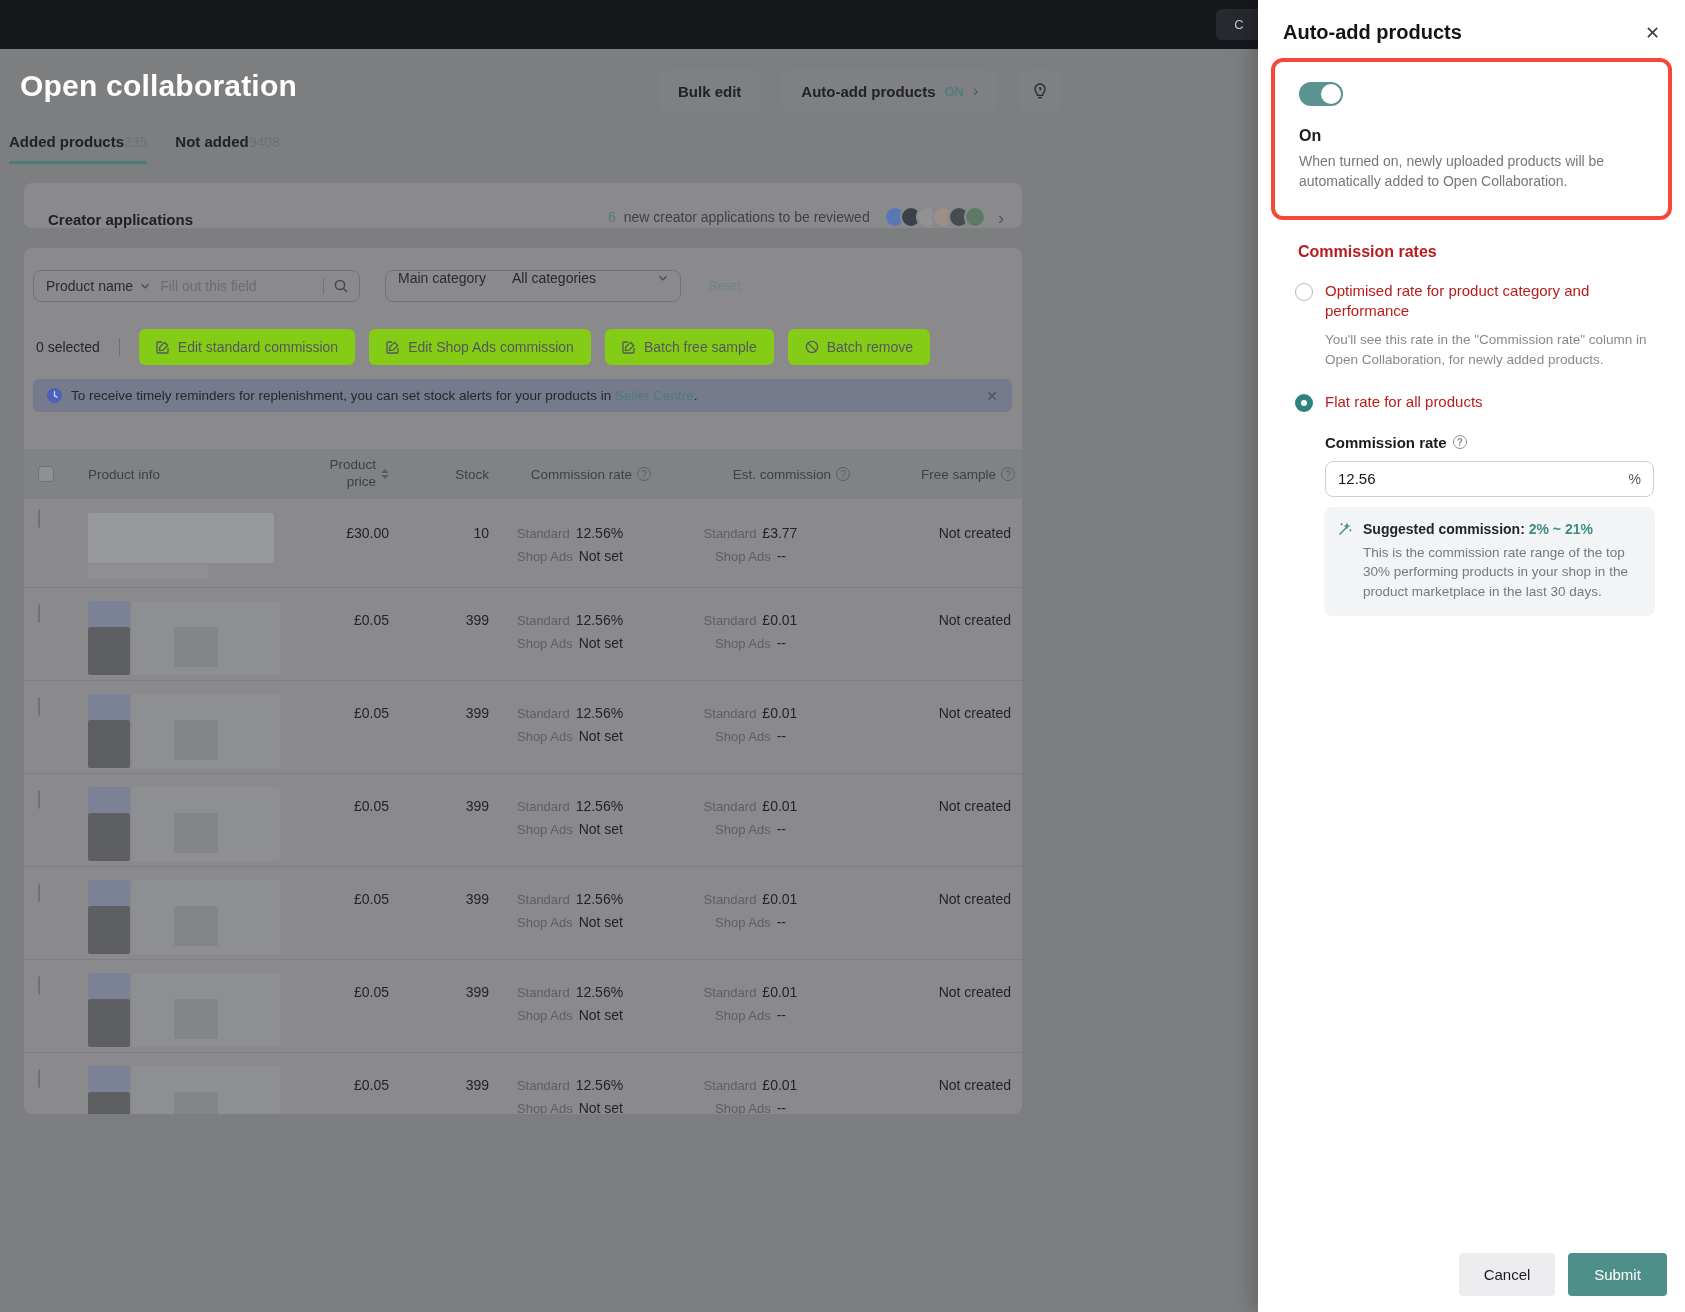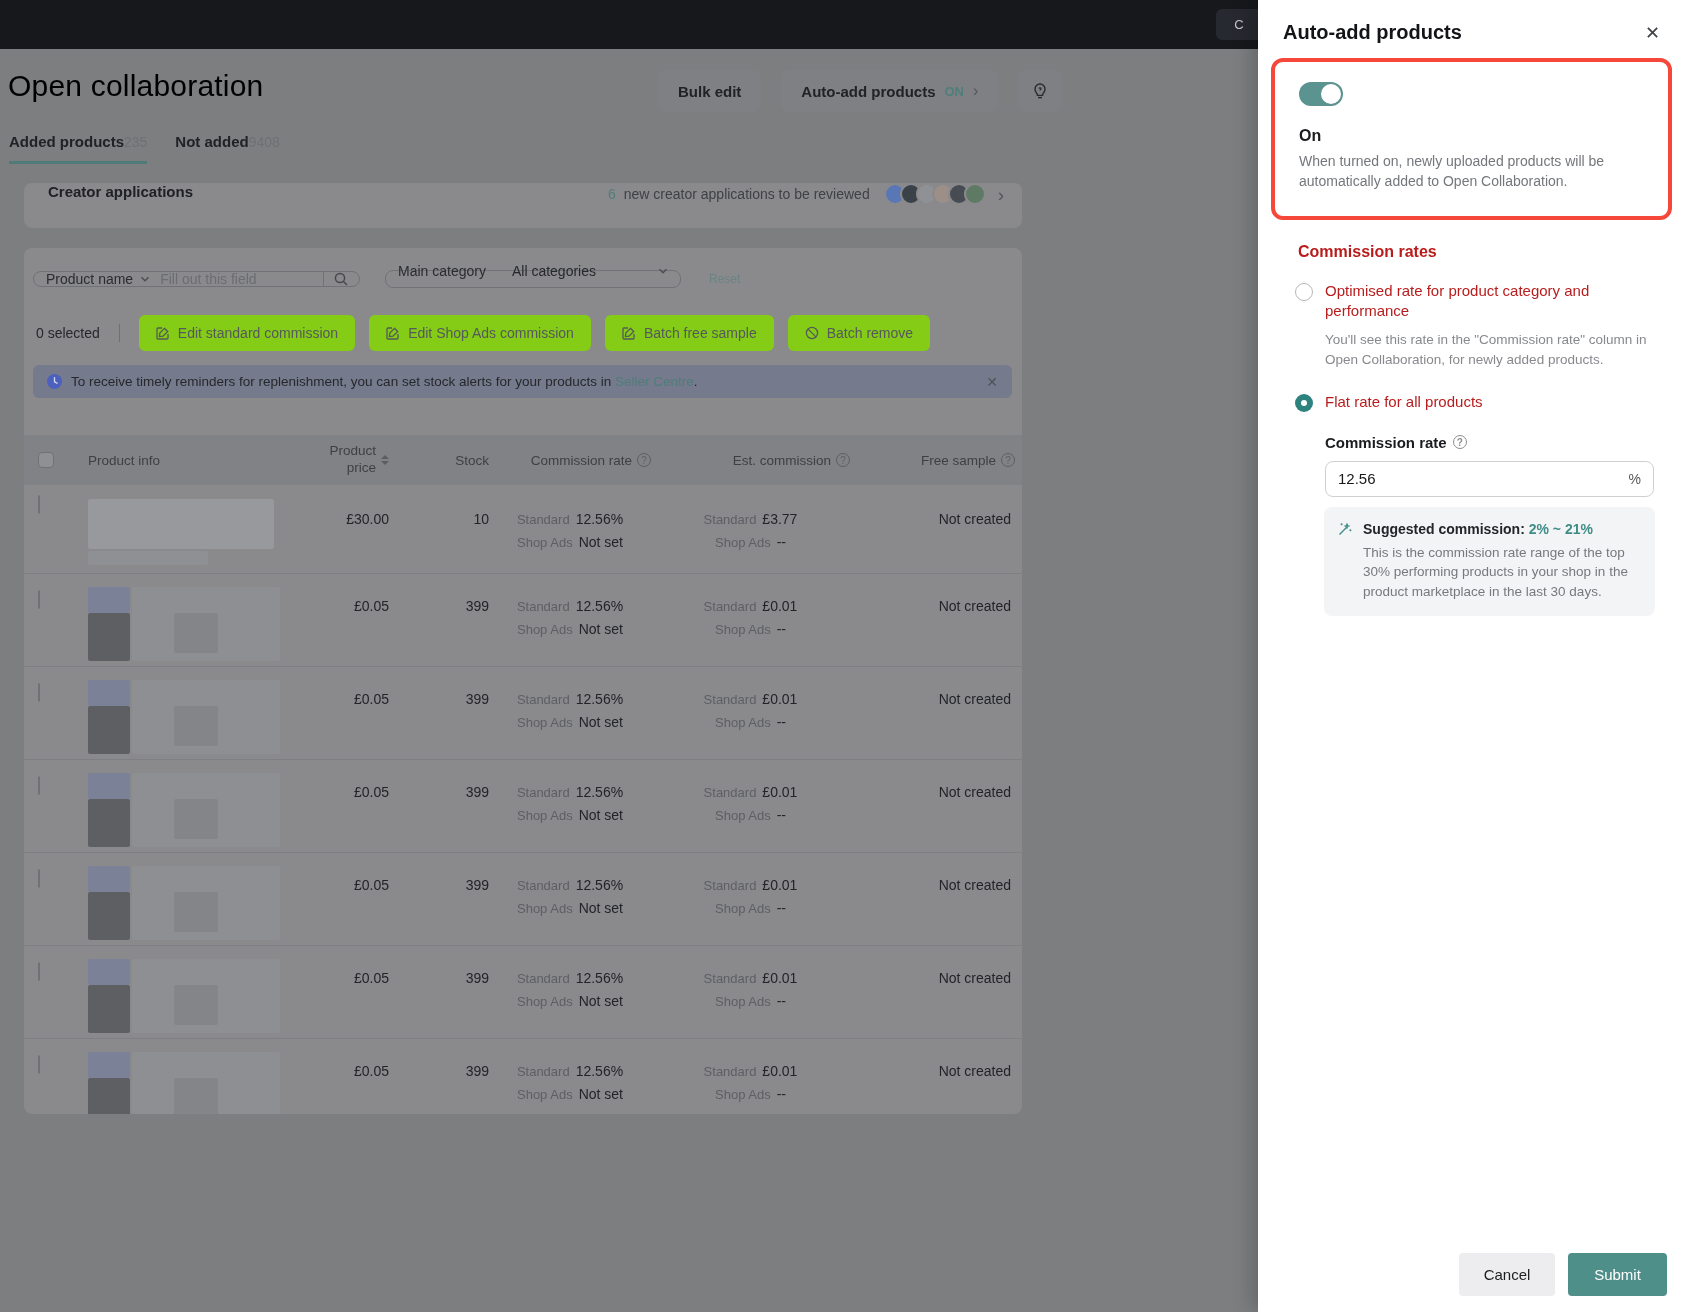--- a/index.html
+++ b/index.html
@@ -7,49 +7,49 @@
   body{font-family:"Liberation Sans",sans-serif;overflow:hidden}
   .stage{position:relative;width:1685px;height:1312px;background:#7d7e80;overflow:hidden}
 
   
   .topbar{position:absolute;left:0;top:0;width:100%;height:49px;background:#17181c}
   .topbar-chip{position:absolute;left:1216px;top:9px;width:46px;height:31px;background:#272930;
     border-radius:6px;color:#c3c6cc;font-size:13px;display:flex;align-items:center;justify-content:center}
 
   
   .main{position:absolute;left:0;top:49px;width:1258px;height:1263px}
-  .page-title{position:absolute;left:8px;top:20px;font-size:30px;font-weight:400;color:#000000;letter-spacing:.2px}
+  .page-title{position:absolute;left:20px;top:20px;font-size:30px;font-weight:700;color:#ffffff;letter-spacing:.2px}
   .head-actions{position:absolute;left:658px;top:21px;display:flex;gap:20px;align-items:flex-start}
   .hbtn{height:42px;background:#7f8084;border:none;border-radius:8px;padding:0 20px;font-size:15px;font-weight:700;
     color:#212225;display:flex;align-items:center;gap:9px;font-family:inherit;cursor:pointer}
   .hbtn .on{color:#507e7b;font-weight:700;font-size:13px}
   .hbtn .chev-r{color:#54565a;font-size:16px;font-weight:400}
   .hbtn.icon-only{width:44px;padding:0;justify-content:center}
 
   .tabs{position:absolute;left:9px;top:84px;display:flex;gap:28px}
   .tab{display:flex;align-items:baseline;padding-bottom:11px;cursor:pointer}
   .tab .tlabel{font-size:15px;font-weight:700;color:#212226}
   .tab .tcount{font-size:14px;color:#6e7073}
   .tab.active{border-bottom:3px solid #4e7a77}
 
   .card{position:absolute;background:#8a8a8d;border-radius:8px}
-  .creator-card{left:24px;top:134px;width:998px;height:45px;display:flex;align-items:flex-start;padding:0 18px 0 24px}
+  .creator-card{left:24px;top:134px;width:998px;height:45px;display:flex;align-items:flex-end;padding:0 18px 0 24px}
   .creator-title{font-size:15px;font-weight:700;color:#202124}
   .creator-right{margin-left:auto;display:flex;align-items:center;gap:8px}
   .creator-count{color:#507e7b;font-size:14px}
   .creator-msg{color:#3f4145;font-size:14px;margin-right:6px}
   .avatars{display:flex}
   .avatar{width:22px;height:22px;border-radius:50%;border:2px solid #8a8a8d;margin-left:-6px}
   .avatar:first-child{margin-left:0}
   .creator-chev{color:#54565a;font-size:19px;line-height:1;margin-left:4px}
 
   
   .table-card{left:24px;top:199px;width:998px;height:866px;overflow:hidden}
   .filter-row{display:flex;align-items:center;margin:22px 10px 0 9px}
-  .fgroup{height:16px;border:1px solid #707275;border-radius:8px;display:flex;align-items:center;color:#2a2c2f;font-size:14px}
+  .fgroup{height:32px;border:1px solid #707275;border-radius:8px;display:flex;align-items:center;color:#2a2c2f;font-size:14px}
   .fgroup.g1{width:327px;padding:0 10px 0 12px}
   .fgroup.g2{width:296px;margin-left:25px;padding:0 12px 16px 12px}
   .chev-d{width:10px;height:10px;margin-left:7px;color:#4c4e52;flex:none}
   .fake-input{flex:1;border:none;background:transparent;outline:none;font:inherit;font-size:14px;color:#26282b;margin-left:10px;min-width:0}
   .fake-input::placeholder{color:#6b6d71}
   .vdiv{width:1px;height:16px;background:#707275;margin:0 9px 0 4px}
   .cat-value{margin-left:26px;color:#26282b}
   .reset{margin-left:28px;color:#507e7b;font-size:12px;opacity:.55;background:none;border:none;font-family:inherit;cursor:default}
 
   .actions-row{display:flex;align-items:center;margin:27px 10px 0 9px}

